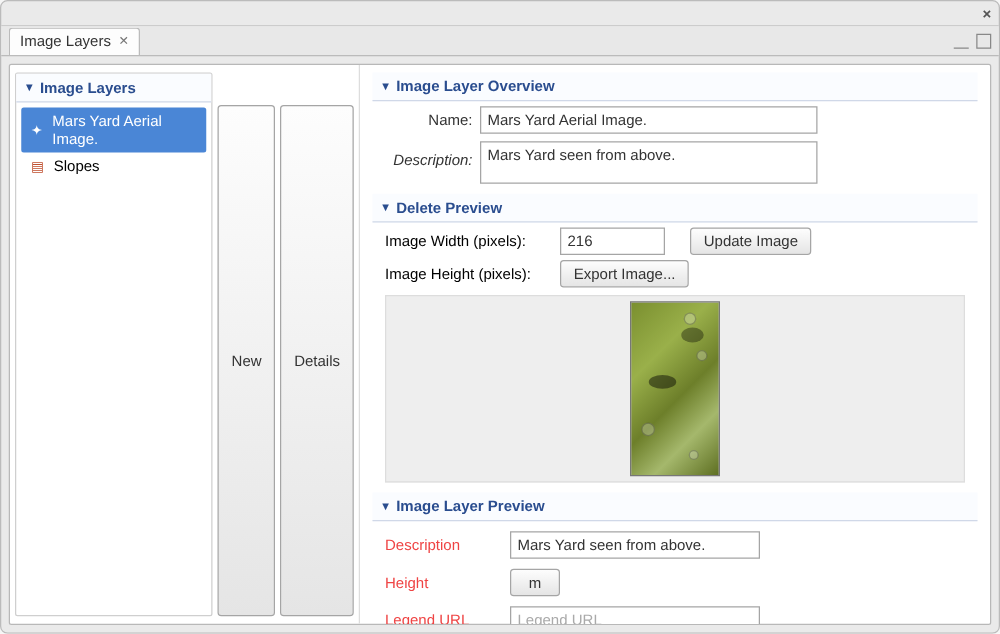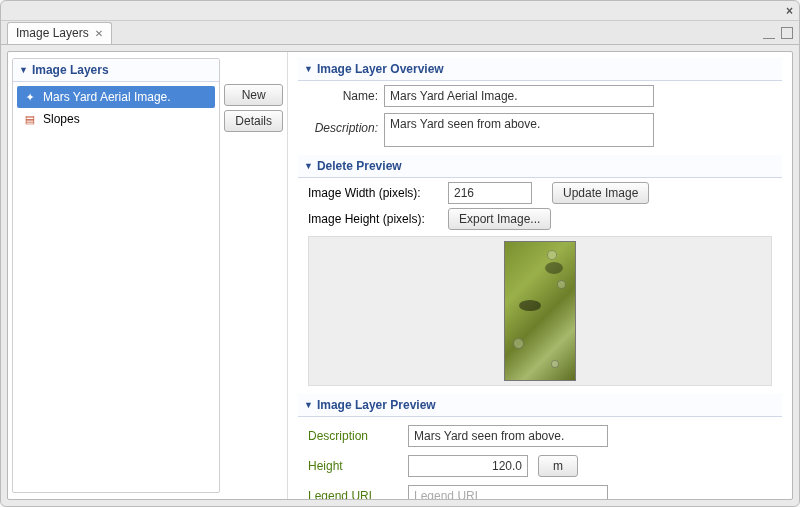--- a/index.html
+++ b/index.html
@@ -114,21 +114,21 @@
   color: #fff;
 }
 .small-icon {
   width: 14px; height: 14px;
   display: inline-flex;
   align-items: center; justify-content: center;
   font-size: 11px;
 }
 .btn-col {
   display: flex;
-  flex-direction: column;
+  flex-direction: row;
   gap: 4px;
   padding-top: 26px;
 }
 button {
   background: linear-gradient(#fdfdfd, #e5e5e5);
   border: 1px solid #a5a5a5;
   border-radius: 3px;
   padding: 3px 10px;
   font-family: inherit;
   font-size: 12px;
@@ -210,21 +210,21 @@
 .c2 { width: 9px; height: 9px; top: 38px; left: 52px; }
 .c3 { width: 11px; height: 11px; top: 96px; left: 8px; }
 .c4 { width: 8px; height: 8px; top: 118px; left: 46px; }
 .unit-btn { padding: 3px 14px; }
 .details-row {
   display: flex;
   align-items: center;
   gap: 10px;
   margin: 8px 0 8px 10px;
 }
-.details-row .dlabel { width: 90px; color: #4d7c0f; }
+.details-row .dlabel { width: 90px; color: #ef4444; }
 .details-input { width: 200px; }
 </style>
 </head>
 <body>
 
 <div class="window">
 
   <div class="titlebar">
     <span class="closex">×</span>
   </div>
@@ -310,21 +310,20 @@
         <div class="section-header">
           <span class="tri">▼</span>
           <span>Image Layer Preview</span>
         </div>
         <div class="details-row">
           <span class="dlabel">Description</span>
           <input type="text" class="details-input" value="Mars Yard seen from above." style="">
         </div>
         <div class="details-row">
           <span class="dlabel">Height</span>
-          <input type="text" class="num-input" value="120.0" style="">
           <button class="unit-btn">m</button>
         </div>
         <div class="details-row">
           <span class="dlabel">Legend URL</span>
           <input type="text" class="details-input placeholder-style" placeholder="Legend URL" style="">
         </div>
 
       </div>
 
     </div>

